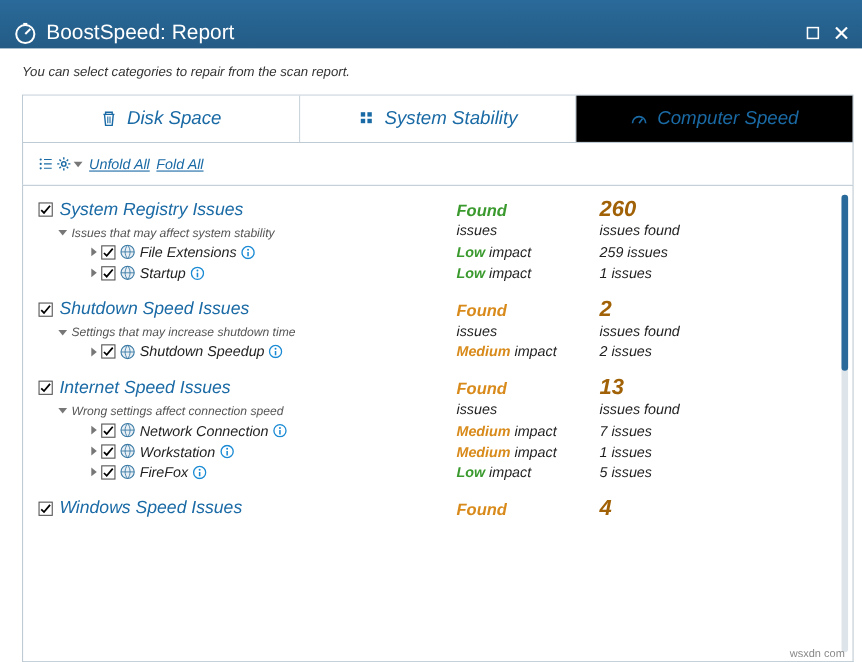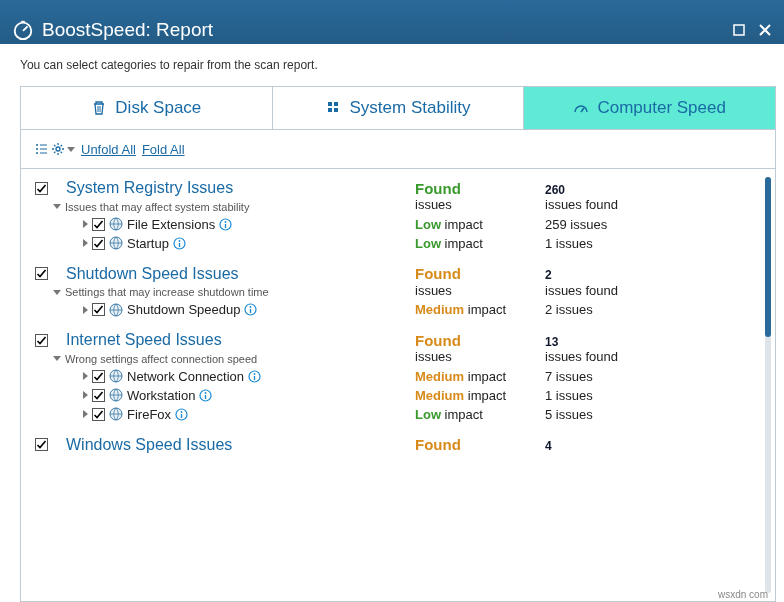--- a/index.html
+++ b/index.html
@@ -2,43 +2,43 @@
 <html><head>
 <meta charset="utf-8">
 <style>
 * { margin: 0; padding: 0; box-sizing: border-box; font-family: "Segoe UI", Tahoma, sans-serif; }
 body { width: 784px; height: 602px; background: #fff; overflow: hidden; }
 .titlebar { height: 44px; background: linear-gradient(#2a6a9a,#235b85); display: flex; align-items: center; padding: 15px 8px 0 12px; color: #fff; }
 .titlebar .title { font-size: 19px; font-weight: 400; margin-left: 8px; }
 .titlebar .spacer { flex: 1; }
 .titlebar .winbtn { width: 22px; height: 22px; display: flex; align-items: center; justify-content: center; margin-left: 4px; cursor: pointer; }
 .logo { width: 22px; height: 22px; }
-.content { padding: 14px 8px 0 20px; height: calc(602px - 44px); display: flex; flex-direction: column; }
+.content { padding: 14px 8px 0 20px; height: calc(602px - 44px); display: flex; flex-direction: column; font-style: italic; }
 .instr { font-size: 12px; color: #333; margin-bottom: 14px; }
 .tabs { display: flex; border: 1px solid #bfcbd4; }
 .tab { flex: 1; height: 42px; display: flex; align-items: center; justify-content: center; gap: 8px; cursor: pointer; font-size: 17px; color: #1a6aa5; background: #fff; border-right: 1px solid #bfcbd4; }
 .tab:last-child { border-right: none; }
-.tab.active { background: #5eead4; }
+.tab.active { background: #000000; }
 .toolbar { height: 38px; border-left: 1px solid #bfcbd4; border-right: 1px solid #bfcbd4; display: flex; align-items: center; padding: 0 14px; gap: 6px; font-size: 13px; }
 .toolbar .gearbtn { display: flex; align-items: center; gap: 2px; cursor: pointer; }
 .toolbar a { color: #1a6aa5; text-decoration: underline; cursor: pointer; }
 .hr { border: none; border-top: 1px solid #bfcbd4; }
 .list-wrap { flex: 1; border: 1px solid #bfcbd4; border-top: none; position: relative; overflow: hidden; }
 .scroll { position: absolute; right: 4px; top: 8px; bottom: 8px; width: 6px; background: #dde5eb; border-radius: 3px; }
 .scroll .thumb { position: absolute; left: 0; top: 0; width: 6px; height: 160px; background: #2a6a9a; border-radius: 3px; }
 .list { padding: 10px 26px 10px 14px; height: 100%; overflow: hidden; }
 .group { margin-bottom: 14px; }
 .grow { display: flex; align-items: baseline; }
 .grow .c1 { width: 380px; }
 .grow .c2 { width: 130px; }
 .grow .c3 { flex: 1; }
-.cat-head .c1 { display: flex; align-items: center; gap: 18px; }
+.cat-head .c1 { display: flex; align-items: center; gap: 6px; }
 .cat-head .name { color: #1a6aa5; font-size: 16px; }
 .cat-head .found { font-weight: 600; font-size: 15px; }
-.cat-head .count { font-weight: 600; font-size: 12px; color: #0f172a; }
+.cat-head .count { font-weight: 600; font-size: 20px; color: #a16207; }
 .sub { font-size: 11px; color: #555; }
 .cat-sub .c1 { display: flex; align-items: center; gap: 4px; padding-left: 18px; margin-top: 2px; }
 .item { display: flex; align-items: flex-end; margin-top: 4px; }
 .item .c1 { display: flex; align-items: center; gap: 4px; padding-left: 48px; font-size: 13px; color: #222; }
 .item .impact b { font-weight: 600; }
 .item .c2, .item .c3, .cat-head .c2, .cat-head .c3, .cat-sub .c2, .cat-sub .c3 { font-size: 13px; color: #222; }
 .chk { width: 13px; height: 13px; border: 1px solid #555; display: inline-flex; align-items: center; justify-content: center; background: #fff; flex-shrink: 0; }
 .chk svg { width: 11px; height: 11px; }
 .tri { width: 0; height: 0; display: inline-block; flex-shrink: 0; }
 .tri.down { border-left: 4px solid transparent; border-right: 4px solid transparent; border-top: 5px solid #777; }

